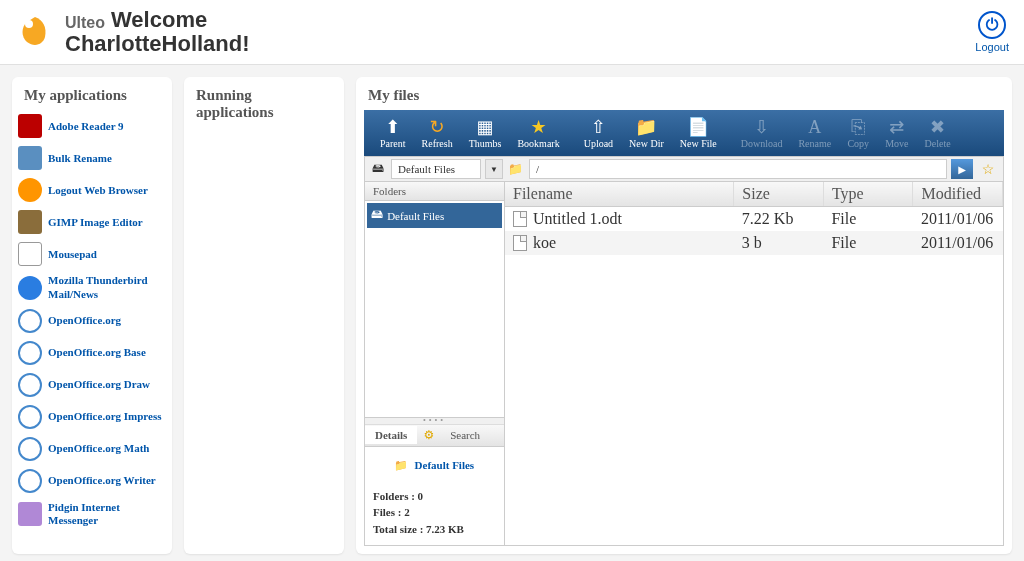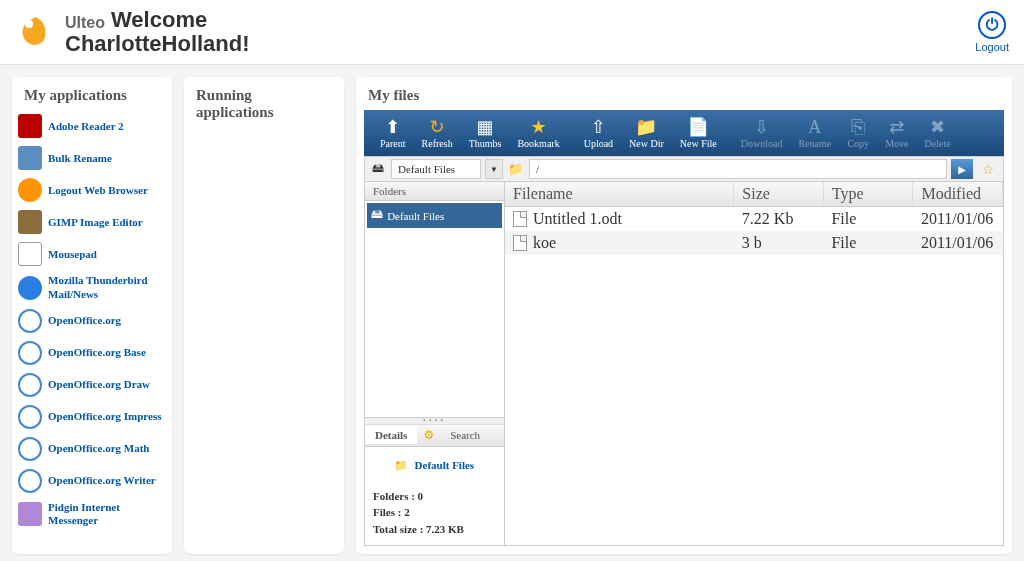--- a/index.html
+++ b/index.html
@@ -292,21 +292,21 @@
     <span>Logout</span>
   </div>
 </div>
 
 <div class="main-layout">
   <div class="panel apps-panel">
     <div class="panel-title">My applications</div>
     <div class="apps-list" id="apps-list">
         <div class="app-item">
           <div class="app-icon ic-adobe"></div>
-          <div class="app-label">Adobe Reader 2</div>
+          <div class="app-label">Adobe Reader 9</div>
         </div>
         <div class="app-item">
           <div class="app-icon ic-bulk"></div>
           <div class="app-label">Bulk Rename</div>
         </div>
         <div class="app-item">
           <div class="app-icon ic-firefox"></div>
           <div class="app-label">Logout Web Browser</div>
         </div>
         <div class="app-item">

